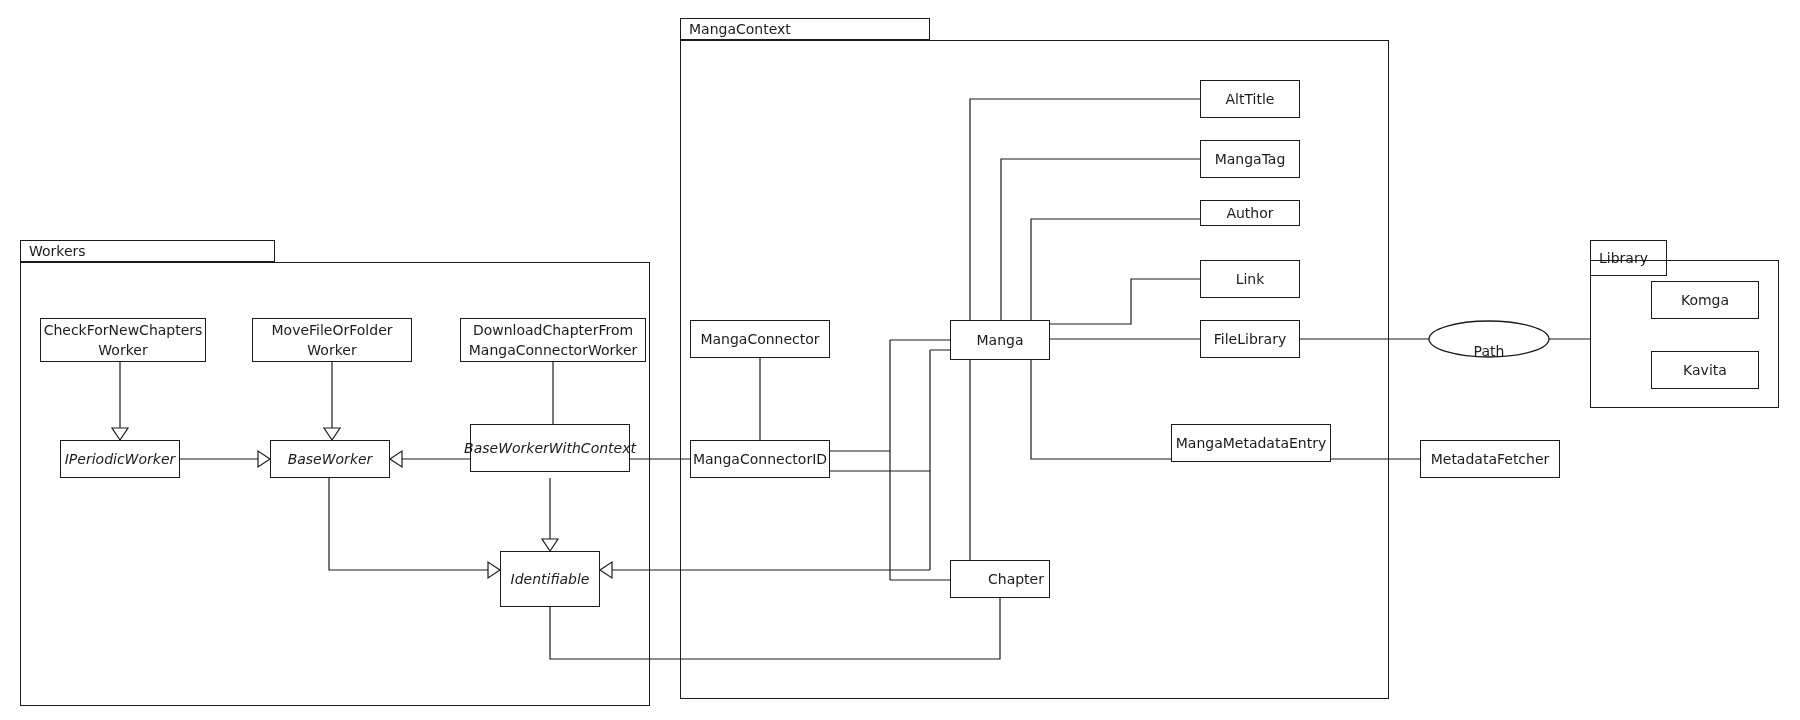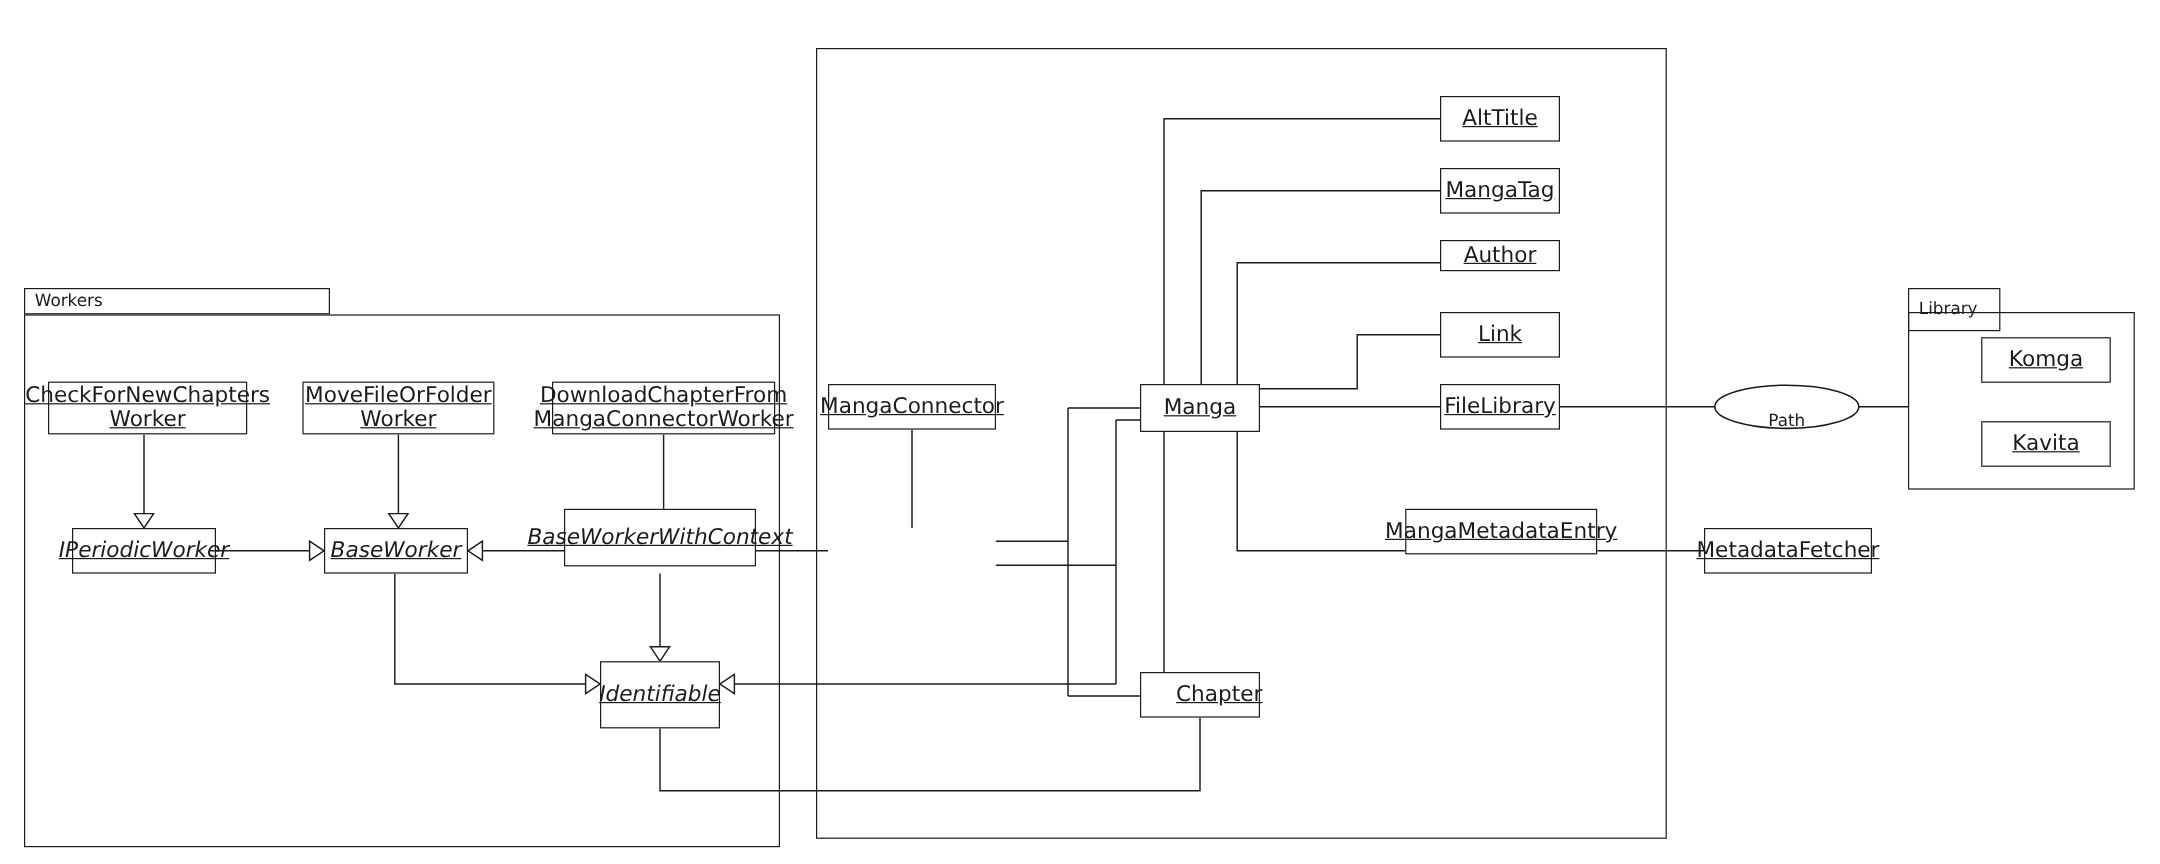--- a/index.html
+++ b/index.html
@@ -10,21 +10,21 @@
   }
   #wires{position:absolute;left:0;top:0;width:1800px;height:720px;}
   .pkg{position:absolute;border:1.4px solid #1b1b1b;background:transparent;box-sizing:border-box;}
   .pkg-tab{
     position:absolute;border:1.4px solid #1b1b1b;background:#ffffff;box-sizing:border-box;
     font-size:14px;display:flex;align-items:center;padding:0 8px;
   }
   .uml-box{
     position:absolute;border:1.4px solid #1b1b1b;background:#ffffff;box-sizing:border-box;
     display:flex;flex-direction:column;align-items:center;justify-content:center;
-    font-size:18px;line-height:20px;text-align:center;text-decoration:underline;
+    font-size:14px;line-height:20px;text-align:center;
   }
   .uml-box.abstract{font-style:italic;}
   .ellipse-label{
     position:absolute;display:flex;align-items:center;justify-content:center;
     font-size:14px;background:transparent;
   }
 </style>
 </head>
 <body>
 
@@ -75,20 +75,23 @@
     </g>
 
     <ellipse cx="1489" cy="339" rx="60" ry="18" stroke="#1b1b1b" stroke-width="1.3" fill="#ffffff"></ellipse>
   </svg>
 
   <div class="pkg-tab" style="left:20px;top:240px;width:255px;height:22px;">
     <span>Workers</span>
   </div>
   <div class="pkg" style="left:20px;top:262px;width:630px;height:444px;"></div>
 
+  <div class="pkg-tab" style="left:680px;top:18px;width:250px;height:22px;">
+    <span>MangaContext</span>
+  </div>
   <div class="pkg" style="left:680px;top:40px;width:709px;height:659px;"></div>
 
   <div class="pkg-tab" style="left:1590px;top:240px;width:77px;height:36px;align-items:center;">
     <span>Library</span>
   </div>
   <div class="pkg" style="left:1590px;top:260px;width:189px;height:148px;"></div>
 
   <div class="uml-box" style="left:40px;top:318px;width:166px;height:44px;">
     <span>CheckForNewChapters</span>
     <span>Worker</span>
@@ -109,20 +112,23 @@
   </div>
   <div class="uml-box abstract" style="left:470px;top:424px;width:160px;height:48px;">
     <span>BaseWorkerWithContext</span>
   </div>
   <div class="uml-box abstract" style="left:500px;top:551px;width:100px;height:56px;">
     <span>Identifiable</span>
   </div>
 
   <div class="uml-box" style="left:690px;top:320px;width:140px;height:38px;">
     <span>MangaConnector</span>
+  </div>
+  <div class="uml-box" style="left:690px;top:440px;width:140px;height:38px;">
+    <span>MangaConnectorID</span>
   </div>
   <div class="uml-box" style="left:950px;top:320px;width:100px;height:40px;">
     <span>Manga</span>
   </div>
   <div class="uml-box" style="left:950px;top:560px;width:100px;height:38px;padding-left:32px;">
     <span>Chapter</span>
   </div>
   <div class="uml-box" style="left:1200px;top:80px;width:100px;height:38px;">
     <span>AltTitle</span>
   </div>

